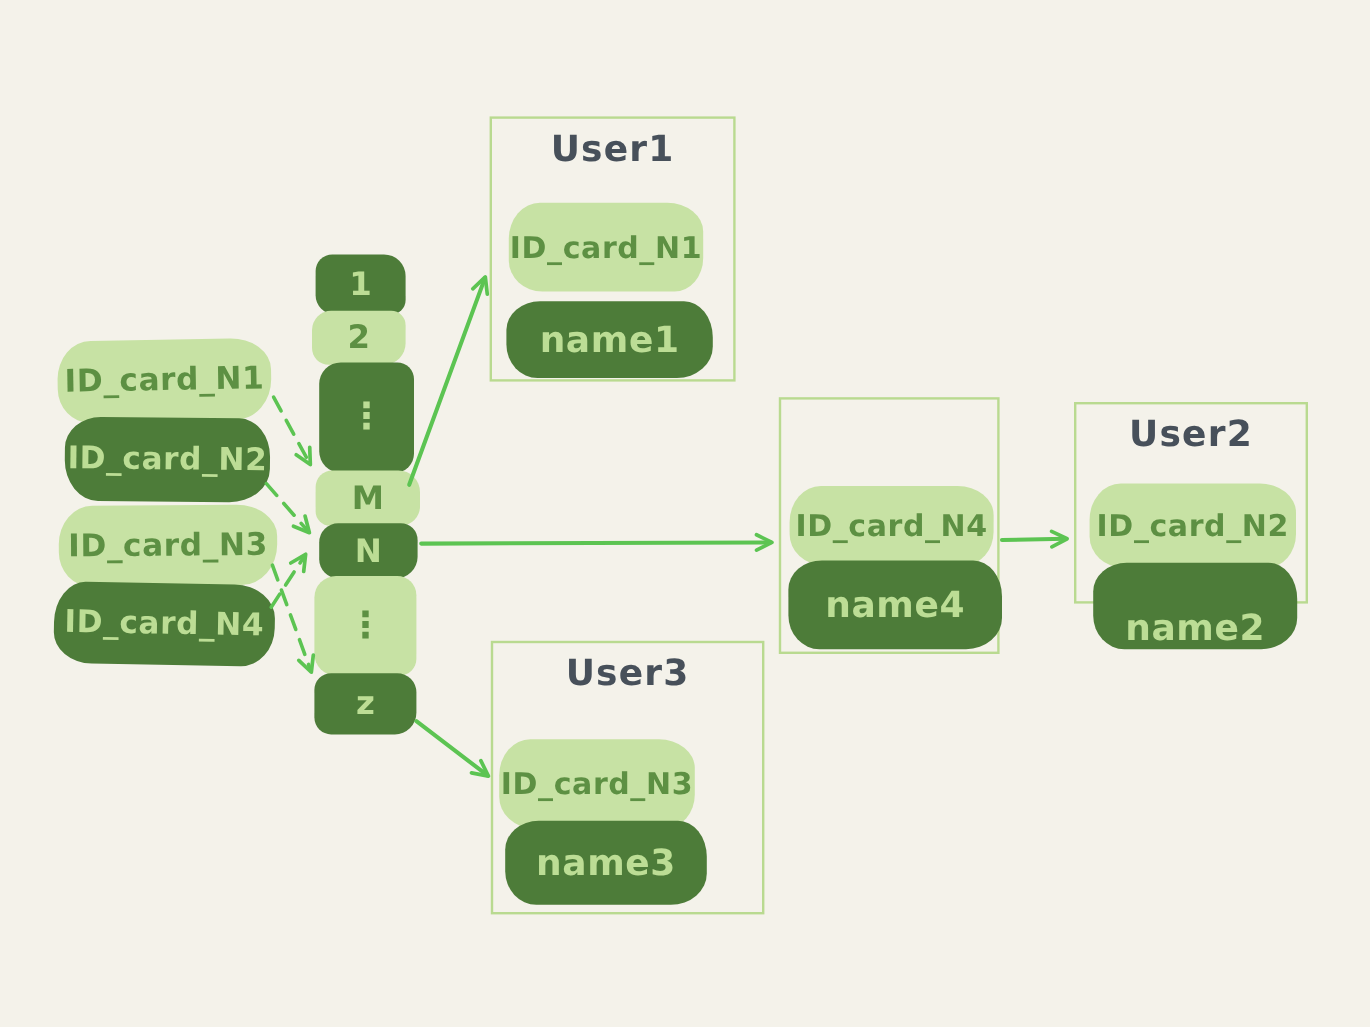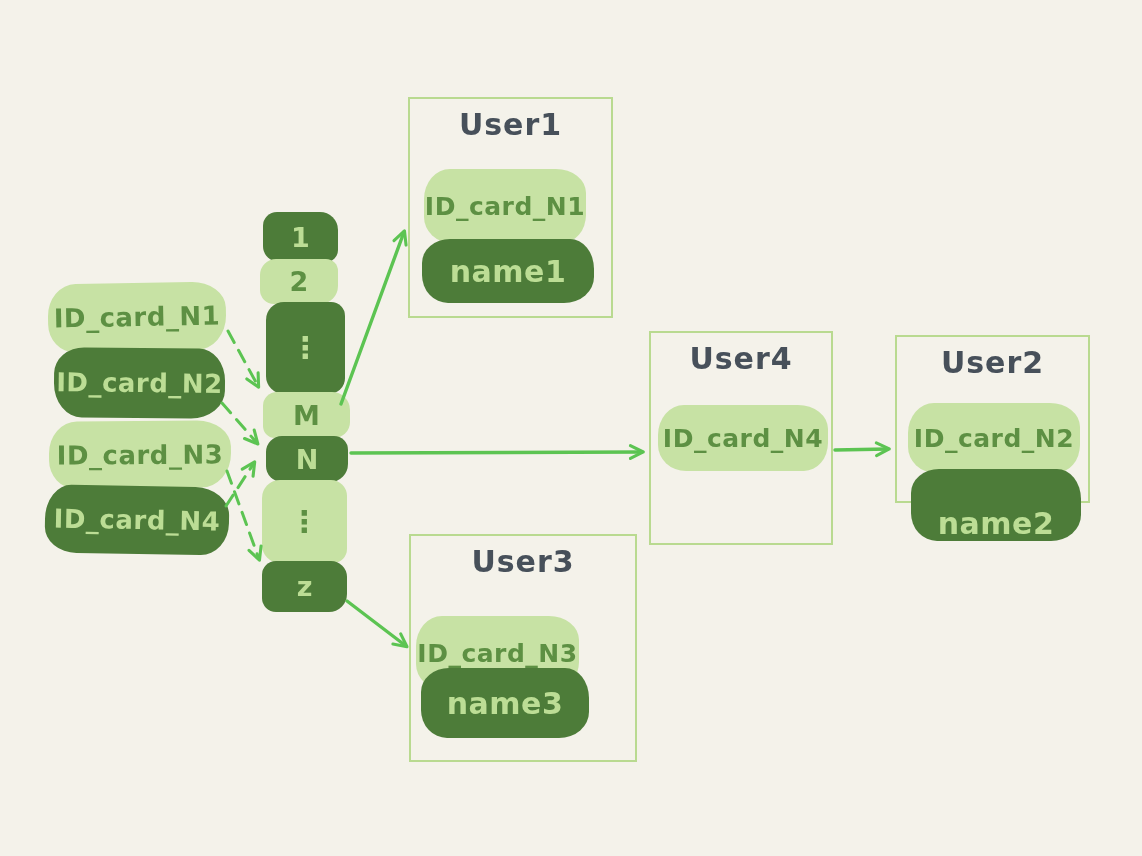--- a/index.html
+++ b/index.html
@@ -70,48 +70,50 @@
   </div>
   <div class="bucket dark" style="left:262px;top:561px;width:85px;height:51px;border-radius:14px 16px 18px 14px;">
     <span>z</span>
   </div>
 
   <div class="user-box" style="left:408px;top:97px;width:205px;height:221px;">
     <div class="user-title">User1</div>
     <div class="pill light idpill" style="left:14px;top:70px;width:162px;height:74px;border-radius:26px 30px 24px 28px / 30px 24px 28px 26px;">
       <span>ID_card_N1</span>
     </div>
-    <div class="pill dark namepill" style="left:12px;top:140px;width:172px;height:64px;border-radius:28px 24px 30px 26px / 24px 30px 26px 28px;">
+    <div class="pill dark namepill" style="left:12px;top:152px;width:172px;height:64px;border-radius:28px 24px 30px 26px / 24px 30px 26px 28px;">
       <span>name1</span>
     </div>
   </div>
 
   <div class="user-box" style="left:649px;top:331px;width:184px;height:214px;">
-    <div class="user-title">User4</div>
     <div class="pill light idpill" style="left:7px;top:72px;width:170px;height:66px;border-radius:26px 30px 24px 28px / 30px 24px 28px 26px;">
       <span>ID_card_N4</span>
+    </div>
+    <div class="pill dark namepill" style="left:6px;top:134px;width:178px;height:74px;border-radius:28px 24px 30px 26px / 24px 30px 26px 28px;">
+      <span>name4</span>
     </div>
   </div>
 
   <div class="user-box" style="left:895px;top:335px;width:195px;height:168px;">
     <div class="user-title">User2</div>
     <div class="pill light idpill" style="left:11px;top:66px;width:172px;height:70px;border-radius:26px 30px 24px 28px / 30px 24px 28px 26px;">
       <span>ID_card_N2</span>
     </div>
     <div class="pill dark namepill" style="left:14px;top:132px;width:170px;height:72px;border-radius:28px 24px 30px 26px / 24px 30px 26px 28px;align-items:flex-end;">
       <span>name2</span>
     </div>
   </div>
 
   <div class="user-box" style="left:409px;top:534px;width:228px;height:228px;">
     <div class="user-title">User3</div>
     <div class="pill light idpill" style="left:5px;top:80px;width:163px;height:74px;border-radius:26px 30px 24px 28px / 30px 24px 28px 26px;">
       <span>ID_card_N3</span>
     </div>
-    <div class="pill dark namepill" style="left:10px;top:132px;width:168px;height:70px;border-radius:28px 24px 30px 26px / 24px 30px 26px 28px;justify-content:center;">
+    <div class="pill dark namepill" style="left:10px;top:148px;width:168px;height:70px;border-radius:28px 24px 30px 26px / 24px 30px 26px 28px;justify-content:center;">
       <span>name3</span>
     </div>
   </div>
 
   <svg class="arrows" width="1142" height="856" viewBox="0 0 1142 856">
     <defs>
       <marker id="ah" viewBox="0 0 14 14" refX="11" refY="7" markerWidth="18" markerHeight="18" markerUnits="userSpaceOnUse" orient="auto">
         <path d="M2,2 L12,7 L2,12" fill="none" stroke="#5cc452" stroke-width="2.4" stroke-linecap="round" stroke-linejoin="round"></path>
       </marker>
     </defs>

